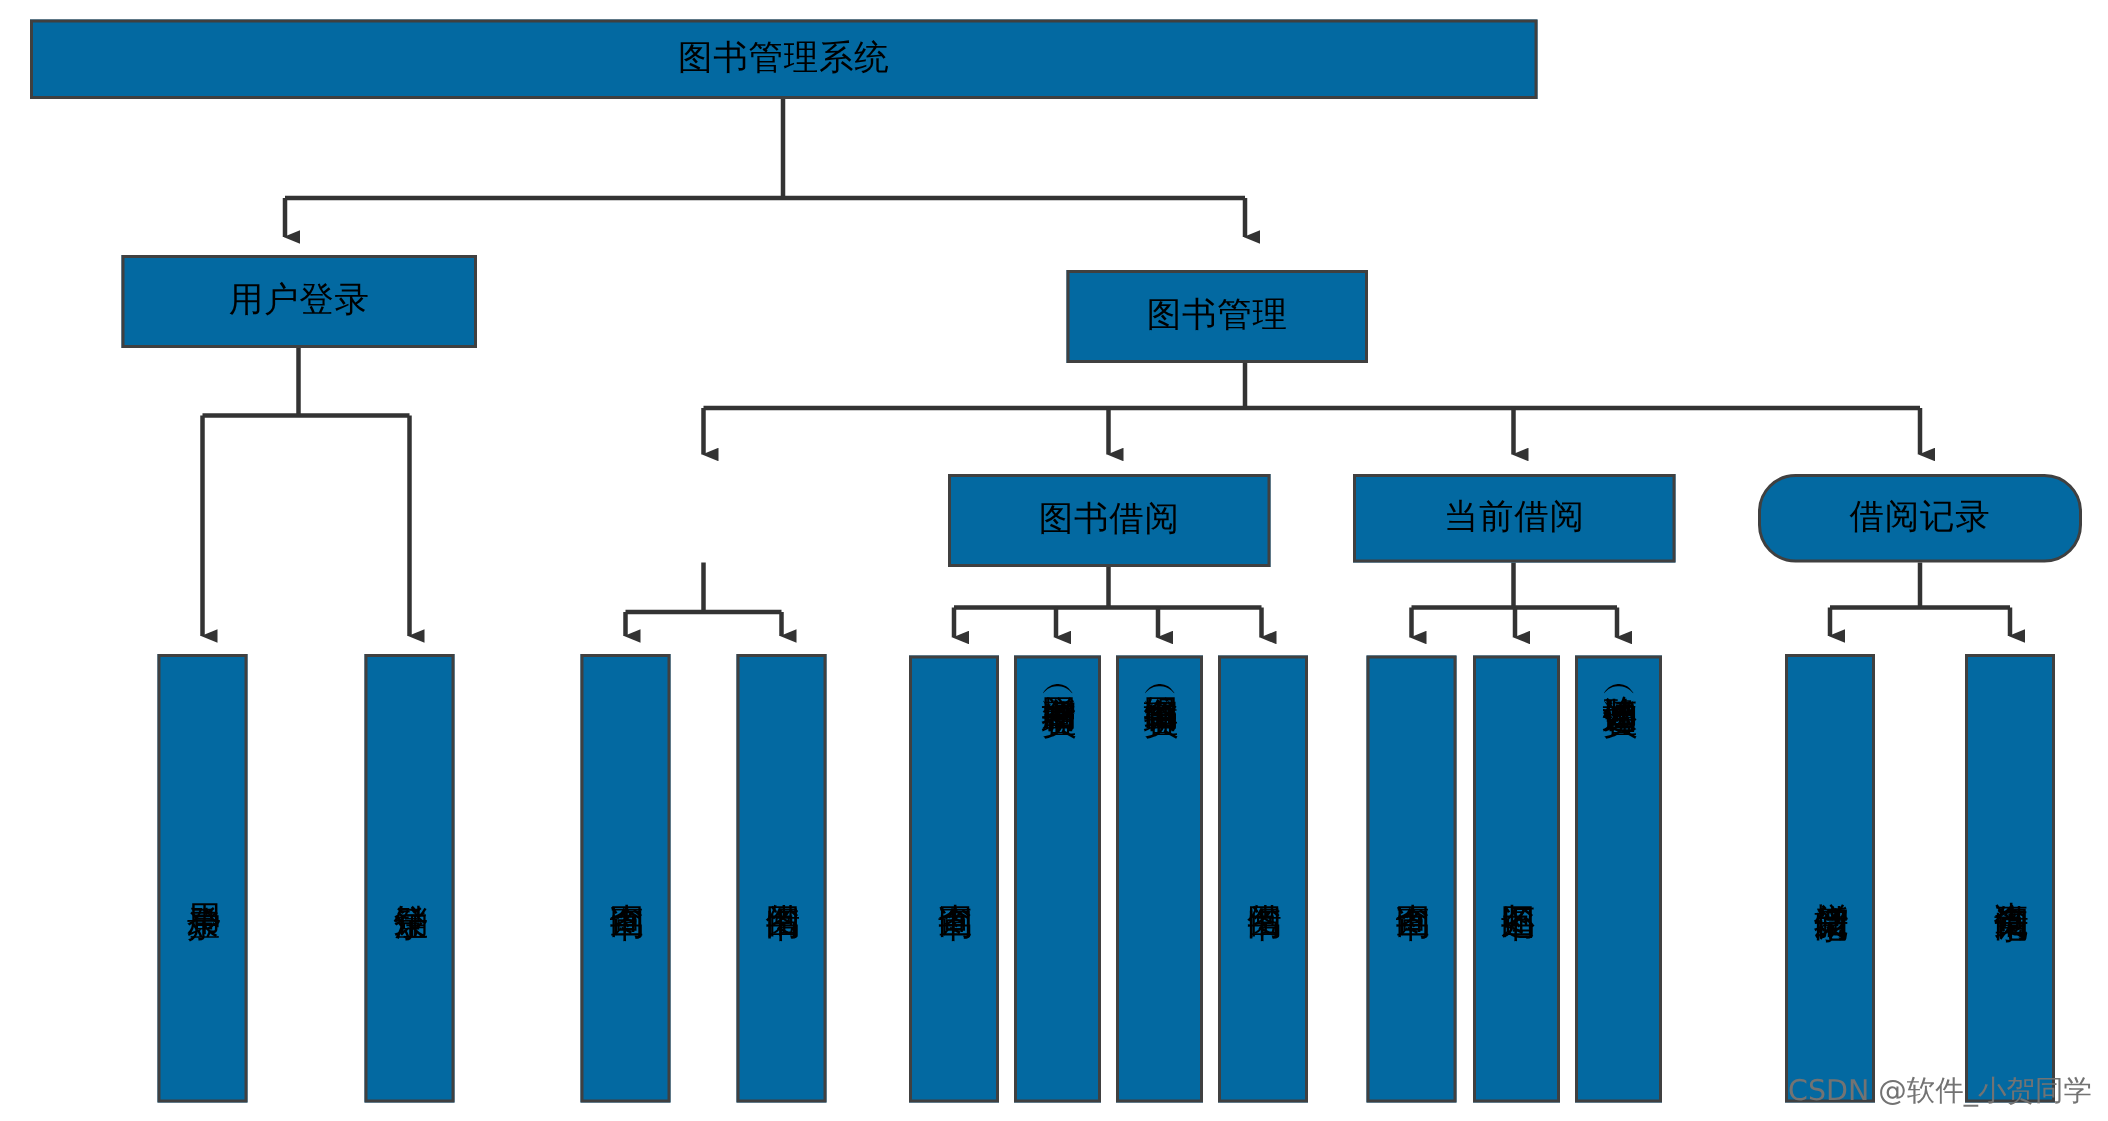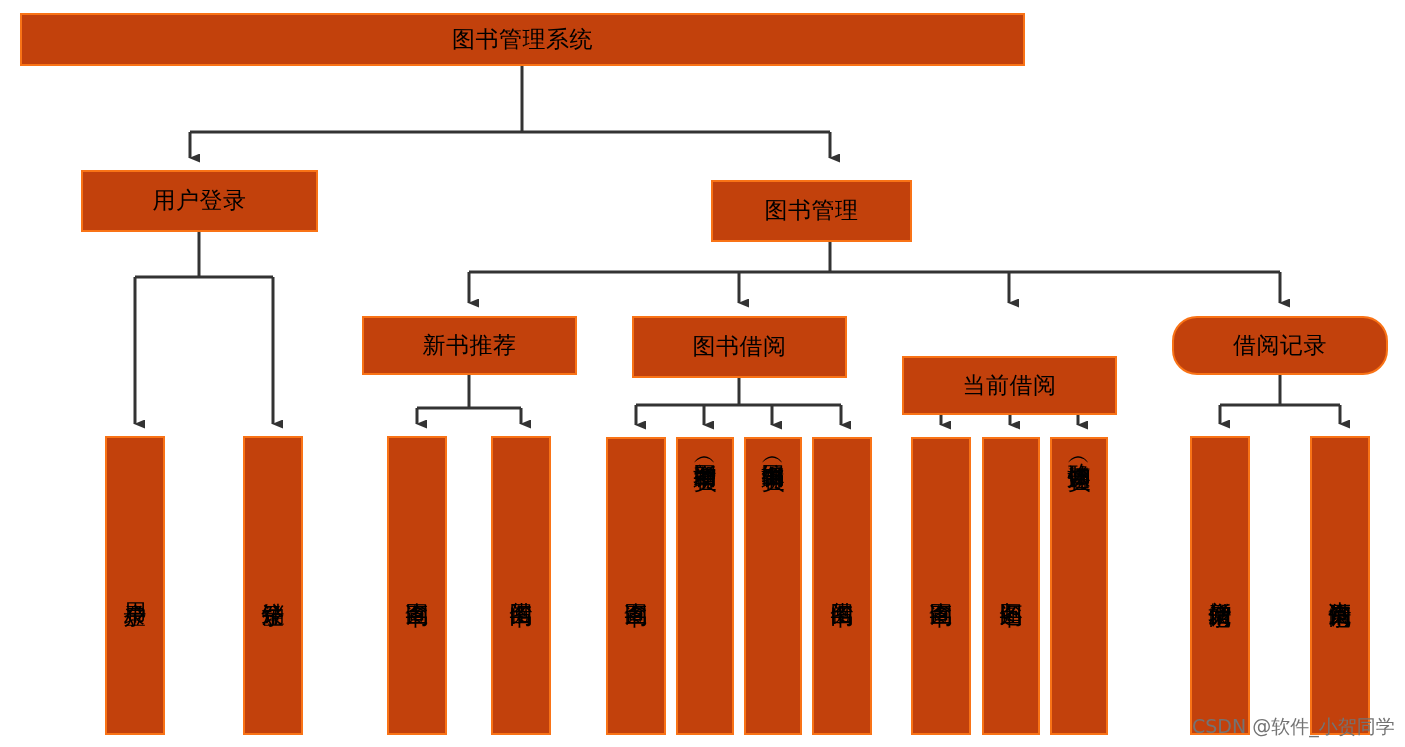--- a/index.html
+++ b/index.html
@@ -22,22 +22,22 @@
     position: absolute;
     left: 0;
     top: 0;
     width: 1405px;
     height: 747px;
     pointer-events: none;
   }
   .node {
     position: absolute;
     box-sizing: border-box;
-    border: 2px solid #f97316;
-    background: #c2410c;
+    border: 2px solid #404040;
+    background: #0369a1;
     display: flex;
     align-items: center;
     justify-content: center;
     color: #000000;
     text-align: center;
     line-height: 1.18;
   }
   .node.horiz {
     font-size: 23px;
     letter-spacing: 0.5px;
@@ -127,27 +127,24 @@
     <span class="lbl">图书管理系统</span>
   </div>
 
   <div class="node horiz" style="left:81px; top:170px; width:237px; height:62px;">
     <span class="lbl">用户登录</span>
   </div>
   <div class="node horiz" style="left:711px; top:180px; width:201px; height:62px;">
     <span class="lbl">图书管理</span>
   </div>
 
-  <div class="node horiz" style="left:362px; top:316px; width:215px; height:59px;">
-    <span class="lbl">新书推荐</span>
-  </div>
   <div class="node horiz" style="left:632px; top:316px; width:215px; height:62px;">
     <span class="lbl">图书借阅</span>
   </div>
-  <div class="node horiz" style="left:902px; top:316px; width:215px; height:59px;margin-top:40px;">
+  <div class="node horiz" style="left:902px; top:316px; width:215px; height:59px;">
     <span class="lbl">当前借阅</span>
   </div>
   <div class="node horiz" style="left:1172px; top:316px; width:216px; height:59px;border-radius:25px;">
     <span class="lbl">借阅记录</span>
   </div>
 
   <div class="node vert" style="left:105px; top:436px; width:60px; height:299px;">
     <span class="lbl">用户登录</span>
   </div>
   <div class="node vert" style="left:243px; top:436px; width:60px; height:299px;">

